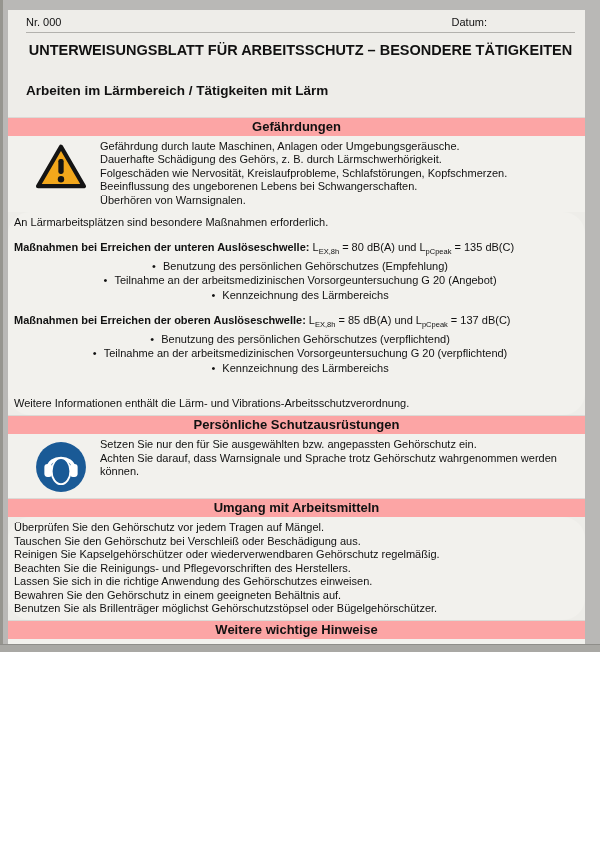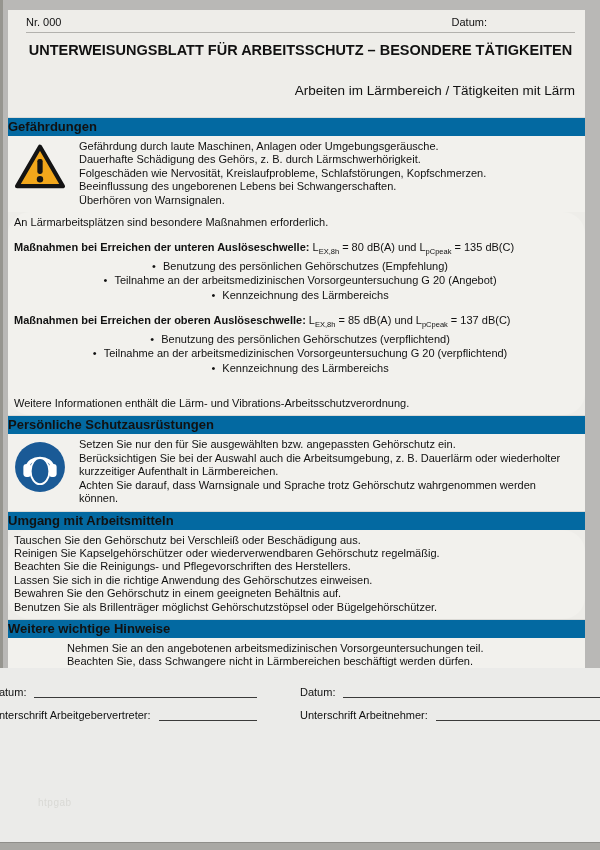--- a/index.html
+++ b/index.html
@@ -1,32 +1,32 @@
 <!DOCTYPE html>
 <html><head>
 <meta charset="utf-8">
 <style>
   html,body { margin:0; padding:0; }
   .page {
-    position:relative; width:600px; height:850px;
+    position:relative; width:600px; height:652px;
     background:#b9b8b6; overflow:hidden;
     font-family:"Liberation Sans", sans-serif; color:#111;
   }
   .edge-left { position:absolute; left:0; top:0; width:3px; height:850px; background:#96958f; }
   .edge-bottom { position:absolute; left:0; bottom:0; width:600px; height:7px; background:#a9a8a4; border-top:1px solid #8f8e8a; }
 
   .doc { position:absolute; left:8px; top:10px; width:577px; background:#eeede9; }
   .doc-head { padding:3px 10px 0 18px; }
   .head-row { display:flex; justify-content:space-between; font-size:11px; padding:3px 0 4px; border-bottom:1px solid #b2b1ad; }
   .head-row .datum { margin-right:88px; }
   .title { text-align:center; font-weight:bold; font-size:14.5px; margin:9px 0 0; }
-  .subtitle { text-align:right; font-weight:normal; font-size:13.5px; margin:25px 0 19px; }
+  .subtitle { text-align:left; font-weight:bold; font-size:13.5px; margin:25px 0 19px; }
 
-  .bar { background:#0369a1; font-weight:bold; font-size:13px; padding:1px 0 2px; border-top:1px solid #dbdad6; }
-  .box { background:#f2f1ed; font-size:11px; line-height:13.4px; padding:4px 8px 5px 2px; }
+  .bar { background:#fca5a5; text-align:center; font-weight:bold; font-size:13px; padding:1px 0 2px; border-top:1px solid #dbdad6; }
+  .box { background:#f2f1ed; font-size:11px; line-height:13.4px; padding:4px 8px 5px 23px; }
   .box.plain { padding-left:6px;border-radius:22px; }
   .box.with-icon { display:flex; gap:9px; }
   .box.indent { padding-left:59px; }
   .icon-col { flex:0 0 60px; display:flex; justify-content:center; align-items:flex-start; padding-top:3px; }
   .tline { min-height:13px; }
   .sp { height:12px; }
   .blabel { font-weight:bold; }
   sub { font-size:7.5px; }
   .bullet { display:flex; margin-top:1px;justify-content:center; }
   .bullet::before { content:"•"; width:18px; text-align:center; flex:0 0 18px; margin-left:2px; }
@@ -112,27 +112,27 @@
         <svg width="52" height="52" viewBox="0 0 100 100" aria-hidden="true">
           <circle cx="50" cy="50" r="48" fill="#1a5a96"></circle>
           <path d="M26 52 C26 28 74 28 74 52" fill="none" stroke="#ffffff" stroke-width="7"></path>
           <ellipse cx="50" cy="58" rx="18" ry="25" fill="#1a5a96" stroke="#ffffff" stroke-width="3.5"></ellipse>
           <rect x="18" y="44" width="15" height="25" rx="6" fill="#ffffff"></rect>
           <rect x="67" y="44" width="15" height="25" rx="6" fill="#ffffff"></rect>
         </svg>
       </div>
       <div>
         <div class="tline">Setzen Sie nur den für Sie ausgewählten bzw. angepassten Gehörschutz ein.</div>
-        <div class="tline">Berücksichtigen Sie bei der Auswahl auch die Arbeitsumgebung, z. B. Dauerlärm oder wiederholter kurzzeitiger Aufenthalt in Lärmbereichen.</div>
         <div class="tline">Achten Sie darauf, dass Warnsignale und Sprache trotz Gehörschutz wahrgenommen werden können.</div>
       </div>
     </div>
 
     <div class="bar">Umgang mit Arbeitsmitteln</div>
     <div class="box plain">
+      <div class="tline">Überprüfen Sie den Gehörschutz vor jedem Tragen auf Mängel.</div>
       <div class="tline">Tauschen Sie den Gehörschutz bei Verschleiß oder Beschädigung aus.</div>
       <div class="tline">Reinigen Sie Kapselgehörschützer oder wiederverwendbaren Gehörschutz regelmäßig.</div>
       <div class="tline">Beachten Sie die Reinigungs- und Pflegevorschriften des Herstellers.</div>
       <div class="tline">Lassen Sie sich in die richtige Anwendung des Gehörschutzes einweisen.</div>
       <div class="tline">Bewahren Sie den Gehörschutz in einem geeigneten Behältnis auf.</div>
       <div class="tline">Benutzen Sie als Brillenträger möglichst Gehörschutzstöpsel oder Bügelgehörschützer.</div>
     </div>
 
     <div class="bar">Weitere wichtige Hinweise</div>
     <div class="box indent">

